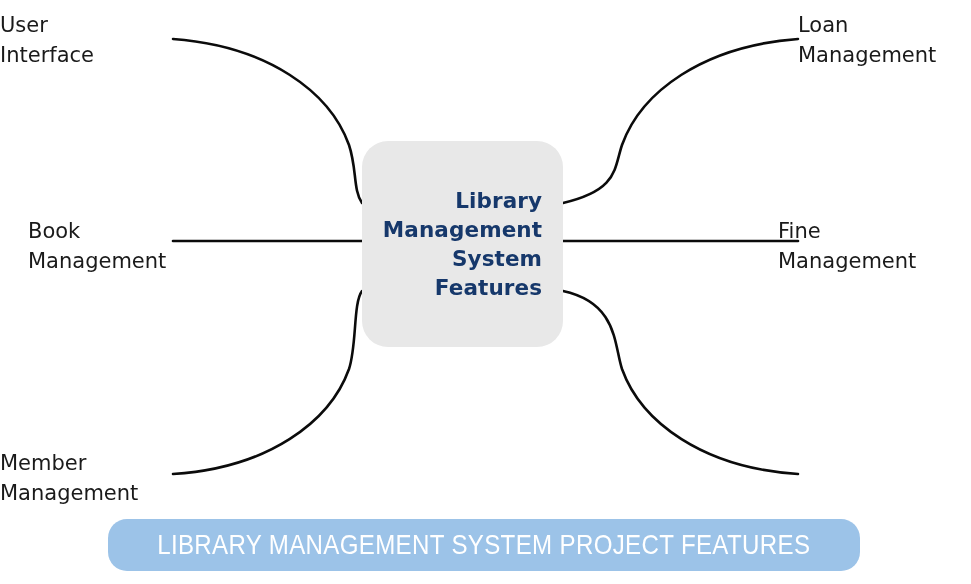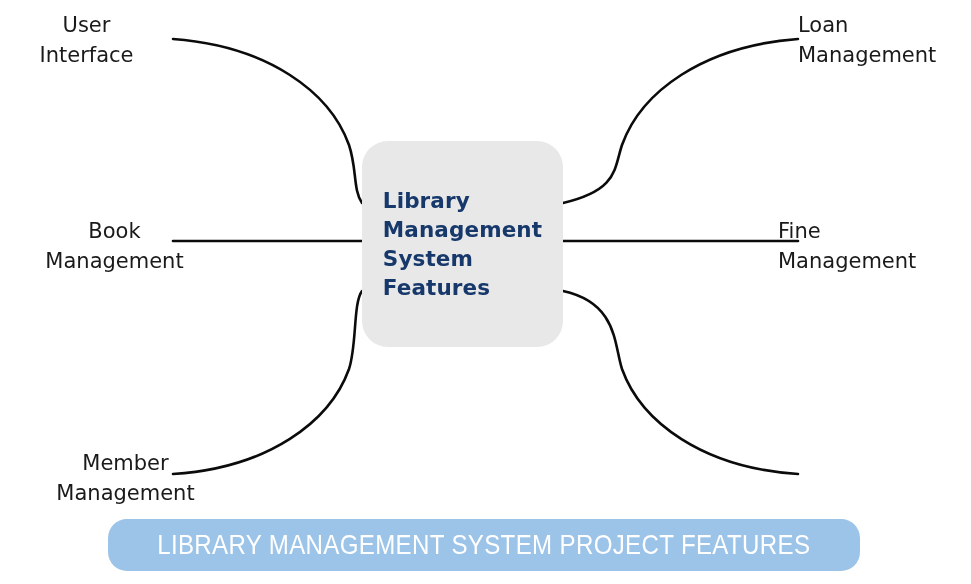--- a/index.html
+++ b/index.html
@@ -48,40 +48,40 @@
     justify-content: center;
     box-sizing: border-box;
     z-index: 3;
   }
   #center-node-text {
     color: #16386b;
     font-family: "DejaVu Sans", sans-serif;
     font-weight: bold;
     font-size: 21.5px;
     line-height: 29px;
-    text-align: left;
+    text-align: right;
     letter-spacing: 0.1px;
     white-space: pre-line;
   }
   
   .leaf-label {
     position: absolute;
     color: #1a1a1a;
     font-family: "DejaVu Sans", sans-serif;
     font-size: 21px;
     line-height: 30px;
     white-space: pre-line;
     z-index: 2;
   }
-  .leaf-label.align-right { text-align: center; }
+  .leaf-label.align-right { text-align: left; }
   .leaf-label.align-left  { text-align: left; }
 
   #leaf-user-interface      { left: 0px;   top: 10px;  width: 173px; }
   #leaf-book-management     { left: 0px;   top: 216px; width: 173px; margin-left: 28px; }
-  #leaf-member-management   { left: 0px;   top: 448px; width: 173px; margin-left: 39px; }
+  #leaf-member-management   { left: 0px;   top: 448px; width: 173px; }
   #leaf-loan-management     { left: 798px; top: 10px;  width: 173px; }
   #leaf-fine-management     { left: 778px; top: 216px; width: 173px; }
   #leaf-reporting-analytics { left: 798px; top: 448px; width: 173px; }
 
   
   #title-banner {
     position: absolute;
     left: 108px;
     top: 519px;
     width: 752px;

